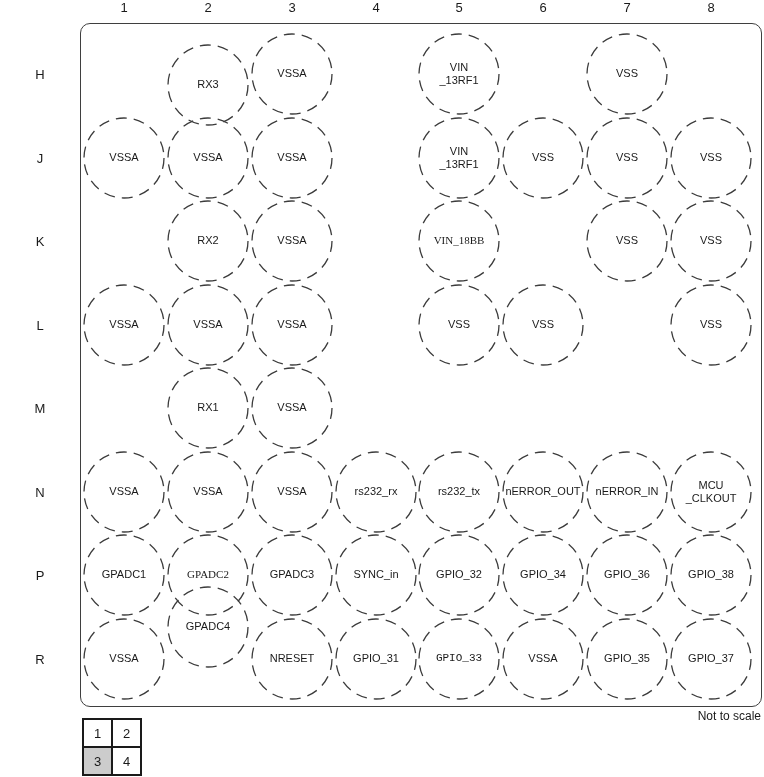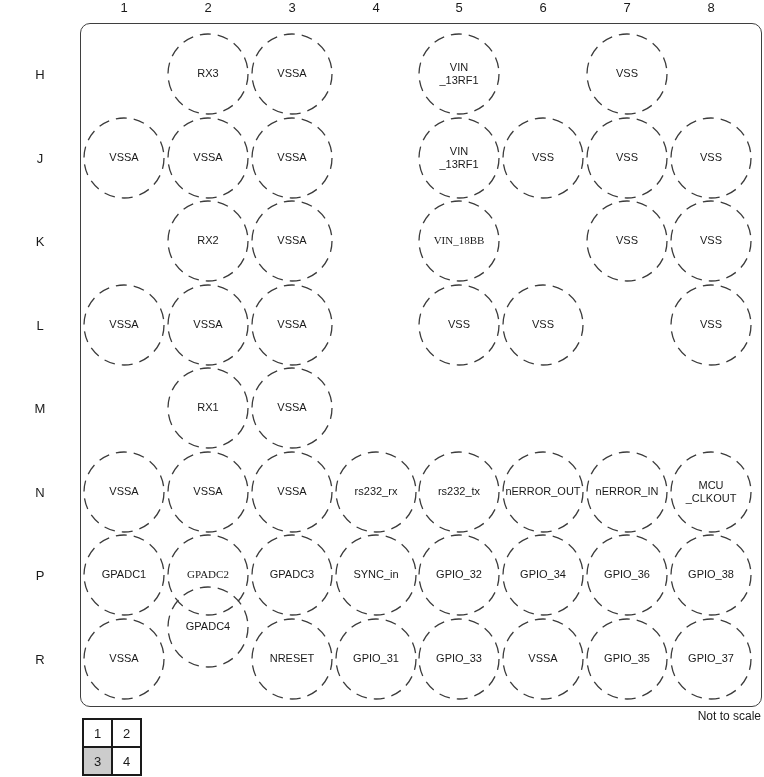--- a/index.html
+++ b/index.html
@@ -88,21 +88,21 @@
       <div class="row-header" style="top: 74px;">H</div>
       <div class="row-header" style="top: 158px;">J</div>
       <div class="row-header" style="top: 241px;">K</div>
       <div class="row-header" style="top: 325px;">L</div>
       <div class="row-header" style="top: 408px;">M</div>
       <div class="row-header" style="top: 492px;">N</div>
       <div class="row-header" style="top: 575px;">P</div>
       <div class="row-header" style="top: 659px;">R</div>
     </div>
   <div id="pins">
-      <div class="pin" style="left: 167px; top: 33px;">
+      <div class="pin" style="left: 167px; top: 44px;">
         <svg width="82" height="82">
           <circle cx="41" cy="41" r="40" fill="none" stroke="#3c3c3c" stroke-width="1.3" stroke-dasharray="11 7"></circle>
         </svg>
         <span class="pin-label">RX3</span>
       </div>
       <div class="pin" style="left: 251px; top: 33px;">
         <svg width="82" height="82">
           <circle cx="41" cy="41" r="40" fill="none" stroke="#3c3c3c" stroke-width="1.3" stroke-dasharray="11 7"></circle>
         </svg>
         <span class="pin-label">VSSA</span>
@@ -355,21 +355,21 @@
           <circle cx="41" cy="41" r="40" fill="none" stroke="#3c3c3c" stroke-width="1.3" stroke-dasharray="11 7"></circle>
         </svg>
         <span class="pin-label">NRESET</span>
       </div>
       <div class="pin" style="left: 335px; top: 618px;">
         <svg width="82" height="82">
           <circle cx="41" cy="41" r="40" fill="none" stroke="#3c3c3c" stroke-width="1.3" stroke-dasharray="11 7"></circle>
         </svg>
         <span class="pin-label">GPIO_31</span>
       </div>
-      <div class="pin" style="left: 418px; top: 618px;">
+      <div class="pin" style="left: 418px; top: 618px; font-family: Liberation Mono, monospace;">
         <svg width="82" height="82">
           <circle cx="41" cy="41" r="40" fill="none" stroke="#3c3c3c" stroke-width="1.3" stroke-dasharray="11 7"></circle>
         </svg>
         <span class="pin-label">GPIO_33</span>
       </div>
       <div class="pin" style="left: 502px; top: 618px;">
         <svg width="82" height="82">
           <circle cx="41" cy="41" r="40" fill="none" stroke="#3c3c3c" stroke-width="1.3" stroke-dasharray="11 7"></circle>
         </svg>
         <span class="pin-label">VSSA</span>

